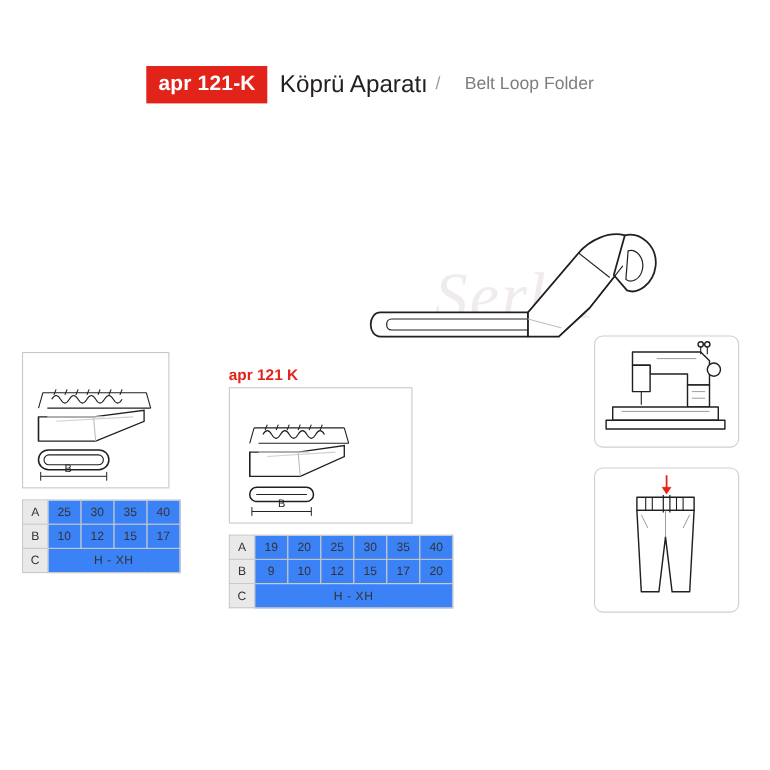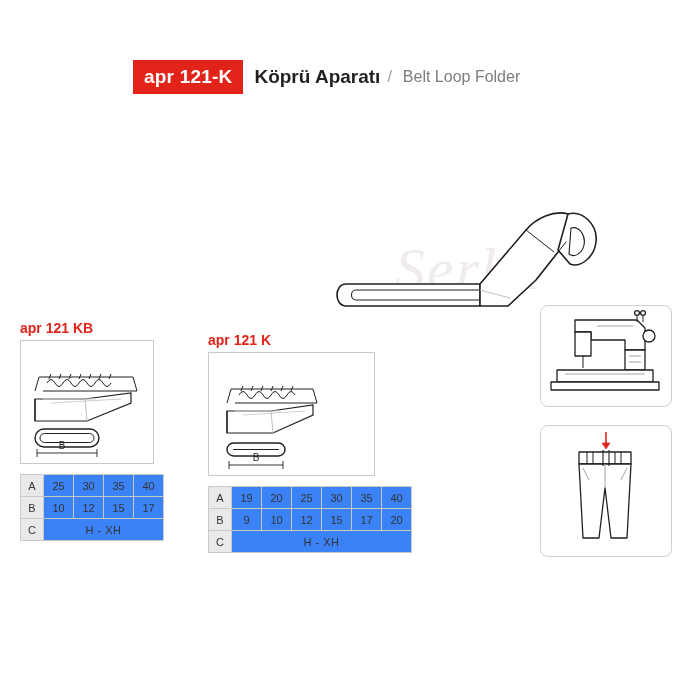--- a/index.html
+++ b/index.html
@@ -40,30 +40,30 @@
     font-size: 19px;
     line-height: 1;
     padding: 7px 11px 8px 11px;
     letter-spacing: .2px;
     white-space: nowrap;
   }
   .code-badge.kb {
     font-size: 19px;
   }
   .title-tr {
-    font-size: 19px;
-    font-weight: bold;
+    font-size: 22px;
+    font-weight: normal;
     color: #231f20;
     margin-left: 11px;
     white-space: nowrap;
   }
   .title-en {
     font-size: 16px;
     color: #7d7d7d;
-    margin-left: 11px;
+    margin-left: 22px;
     white-space: nowrap;
   }
   .slash {
     color: #9b9b9b;
     font-size: 16px;
     margin-left: 7px;
   }
 
   
   .spec-panel {
@@ -145,21 +145,20 @@
       <div class="slash">/</div>
       <div class="title-en">Belt Loop Folder</div>
     </div>
 
 
   </div>
 
   <div class="wm">Serka</div>
 
   <div class="spec-panel" style="left:20px; top:320px;">
-    <div class="spec-title">apr 121 KB</div>
 
     <div class="spec-box" style="width:132px;">
       <div class="spec-art">
         <svg width="130" height="122" viewBox="0 0 130 122">
 
           <polyline points="18,36 112,36" fill="none" stroke="#231f20" stroke-width="1"></polyline>
           <polyline points="22,50 116,50" fill="none" stroke="#231f20" stroke-width="1"></polyline>
           <path d="M18,36 L14,50 M112,36 L116,50" fill="none" stroke="#231f20" stroke-width="1"></path>
           <g stroke="#231f20" stroke-width="1" fill="none">
             <path d="M26,42 q4,-7 8,0 q4,7 8,0 q4,-7 8,0 q4,7 8,0 q4,-7 8,0 q4,7 8,0 q4,-7 8,0 q4,7 8,0"></path>

